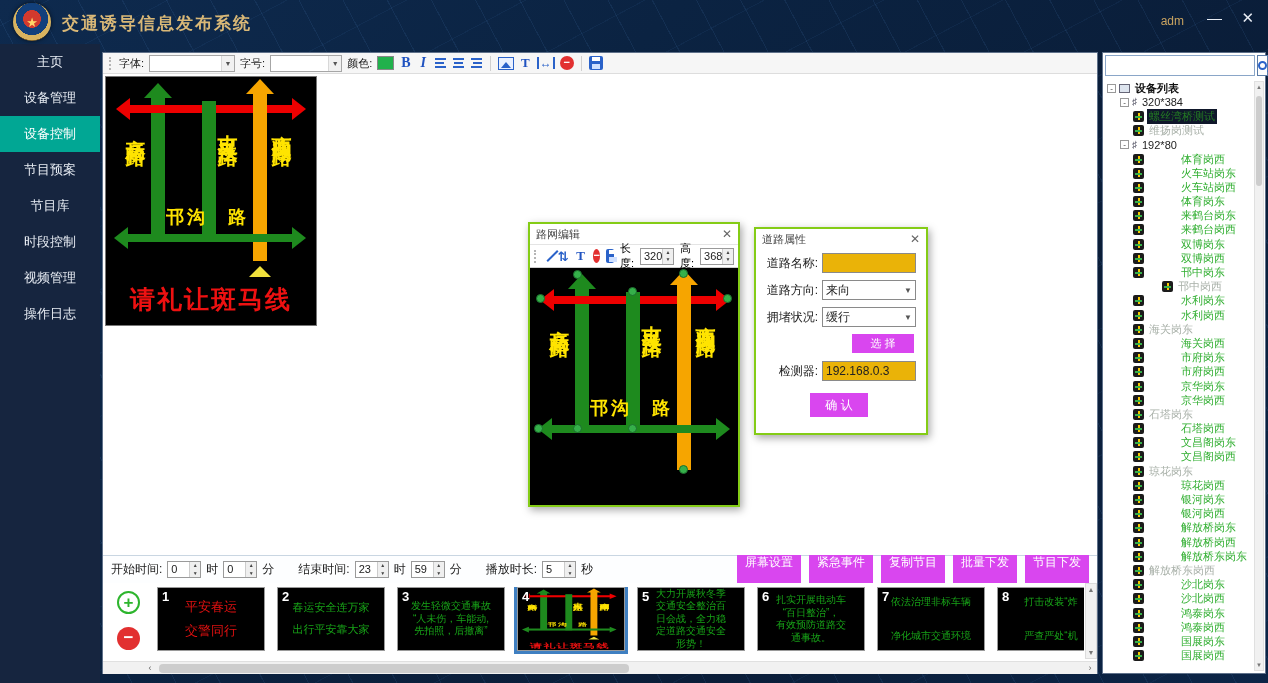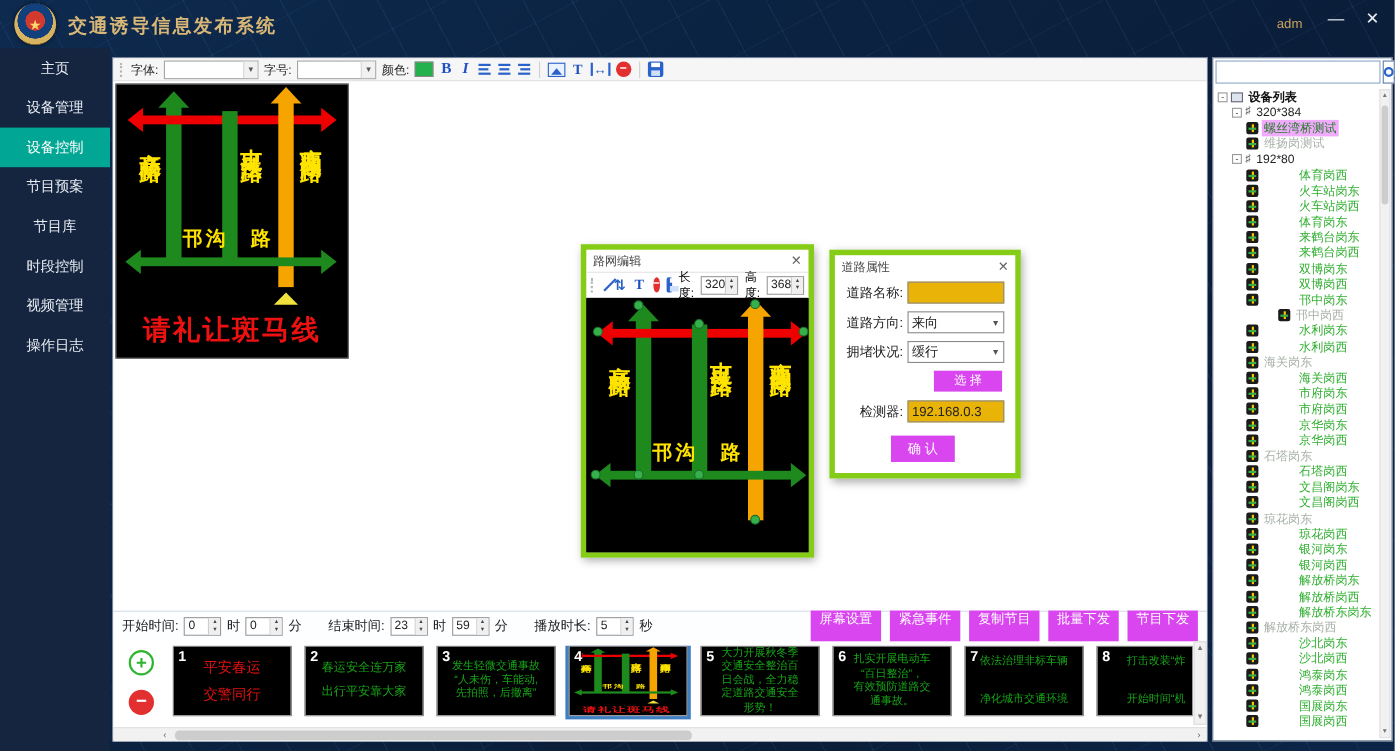--- a/index.html
+++ b/index.html
@@ -81,21 +81,21 @@
   .rm-tri { position:absolute; left:143px; top:189px; width:0; height:0;
     border-left:11px solid transparent; border-right:11px solid transparent; border-bottom:11px solid #f0e13c; }
   .rm-footer { position:absolute; left:0; right:0; top:206px; text-align:center; color:#ee1111;
     font-size:25px; font-weight:bold; letter-spacing:2px; white-space:nowrap; }
   .rm-dot { display:none; position:absolute; width:9px; height:9px; border-radius:50%; background:#35b04a; border:1px solid #1c6e2d; }
   .rm-editor .rm-dot { display:block; }
   .rm-editor .va-orange { height:200px; }
   .d1{left:43px;top:2px;} .d2{left:6px;top:26px;} .d3{left:193px;top:26px;} .d4{left:98px;top:19px;}
   .d5{left:4px;top:156px;} .d6{left:43px;top:156px;} .d7{left:98px;top:156px;} .d8{left:149px;top:197px;} .d9{left:149px;top:1px;}
   
-  .dlg { position:absolute; background:#fff; border:5px solid #84cc16; box-shadow:2px 3px 8px rgba(0,0,0,.35); }
+  .dlg { position:absolute; background:#fff; border:2px solid #84cc16; box-shadow:2px 3px 8px rgba(0,0,0,.35); }
   .dlg-title { height:20px; display:flex; align-items:center; padding:0 6px; font-size:11px; color:#444; }
   .dlg-x { margin-left:auto; color:#666; font-size:12px; }
   .net-dlg { left:425px; top:148px; width:212px; height:285px; display:flex; flex-direction:column; }
   .net-tools { height:24px; border-top:1px solid #e4e4e4; border-bottom:1px solid #cfcfcf; display:flex;
     align-items:center; gap:6px; padding:0 4px; font-size:11px; flex:none; }
   .line-ico { width:13px; height:13px; position:relative; }
   .line-ico::before { content:""; position:absolute; left:0; top:5px; width:15px; height:2px; background:#2a62c9; transform:rotate(-45deg); }
   .updown-ico { color:#2a62c9; font-size:13px; font-weight:bold; line-height:13px; }
   .spin { display:flex; border:1px solid #9a9a9a; background:#fff; height:17px; align-items:stretch; }
   .spin .sval { width:21px; font-size:11px; color:#222; padding:1px 0 0 3px; }
@@ -154,21 +154,21 @@
   .nicon-root { width:11px; height:9px; border:1px solid #667; background:#dde4ee; margin-right:3px; flex:none; }
   .nicon-grid { color:#556; font-size:10px; line-height:10px; margin-right:3px; flex:none; }
   .led-ico { width:11px; height:11px; background:#1b1b1b; border-radius:2px; margin-right:3px; flex:none; position:relative; }
   .led-ico::before { content:""; position:absolute; left:5px; top:2px; width:2px; height:7px; background:#f7c800; }
   .led-ico::after { content:""; position:absolute; left:2px; top:5px; width:7px; height:2px; background:#35b04a; }
   .tlabel { padding:0 2px; }
   .t-top { color:#111; font-weight:bold; }
   .t-grp { color:#222; }
   .t-on { color:#2fae2f;margin-left:32px; }
   .t-off { color:#a8b0a8; }
-  .t-sel { background:#f0abfc; color:#237a23;text-align:center; }
+  .t-sel { background:#0f172a; color:#237a23;text-align:center; }
   .tree-vscroll { position:absolute; right:1px; top:28px; width:10px; bottom:2px; background:#f1f1f1; border:1px solid #e0e0e0;
     display:flex; flex-direction:column; justify-content:space-between; align-items:center; font-size:6px; color:#777; padding:2px 0; }
   .tv-thumb { position:absolute; top:14px; left:1px; width:6px; height:90px; background:#cdcdcd; border-radius:3px; }
 </style>
 </head>
 <body>
 
 <div class="window">
 
   <div class="header">
@@ -522,21 +522,21 @@
               <div class="tline" style="color: rgb(23, 163, 23); font-size: 10px; margin: 4px 0px;">依法治理非标车辆</div>
               <div class="tline" style="color: rgb(23, 163, 23); font-size: 10px; margin: 4px 0px; height: 6px;"></div>
               <div class="tline" style="color: rgb(23, 163, 23); font-size: 10px; margin: 4px 0px;">净化城市交通环境</div>
             </div>
             <span class="tnum">7</span>
           </div>
           <div class="thumb">
             <div class="tlines">
               <div class="tline" style="color: rgb(23, 163, 23); font-size: 10px; margin: 4px 0px;">打击改装“炸</div>
               <div class="tline" style="color: rgb(23, 163, 23); font-size: 10px; margin: 4px 0px; height: 6px;"></div>
-              <div class="tline" style="color: rgb(23, 163, 23); font-size: 10px; margin: 4px 0px;">开始时间“机</div>
+              <div class="tline" style="color: rgb(23, 163, 23); font-size: 10px; margin: 4px 0px;">严查严处“机</div>
             </div>
             <span class="tnum">8</span>
           </div>
         </div>
       <div class="strip-vscroll">
           <span>▲</span>
           <span>▼</span>
         </div>
     </div>
 

